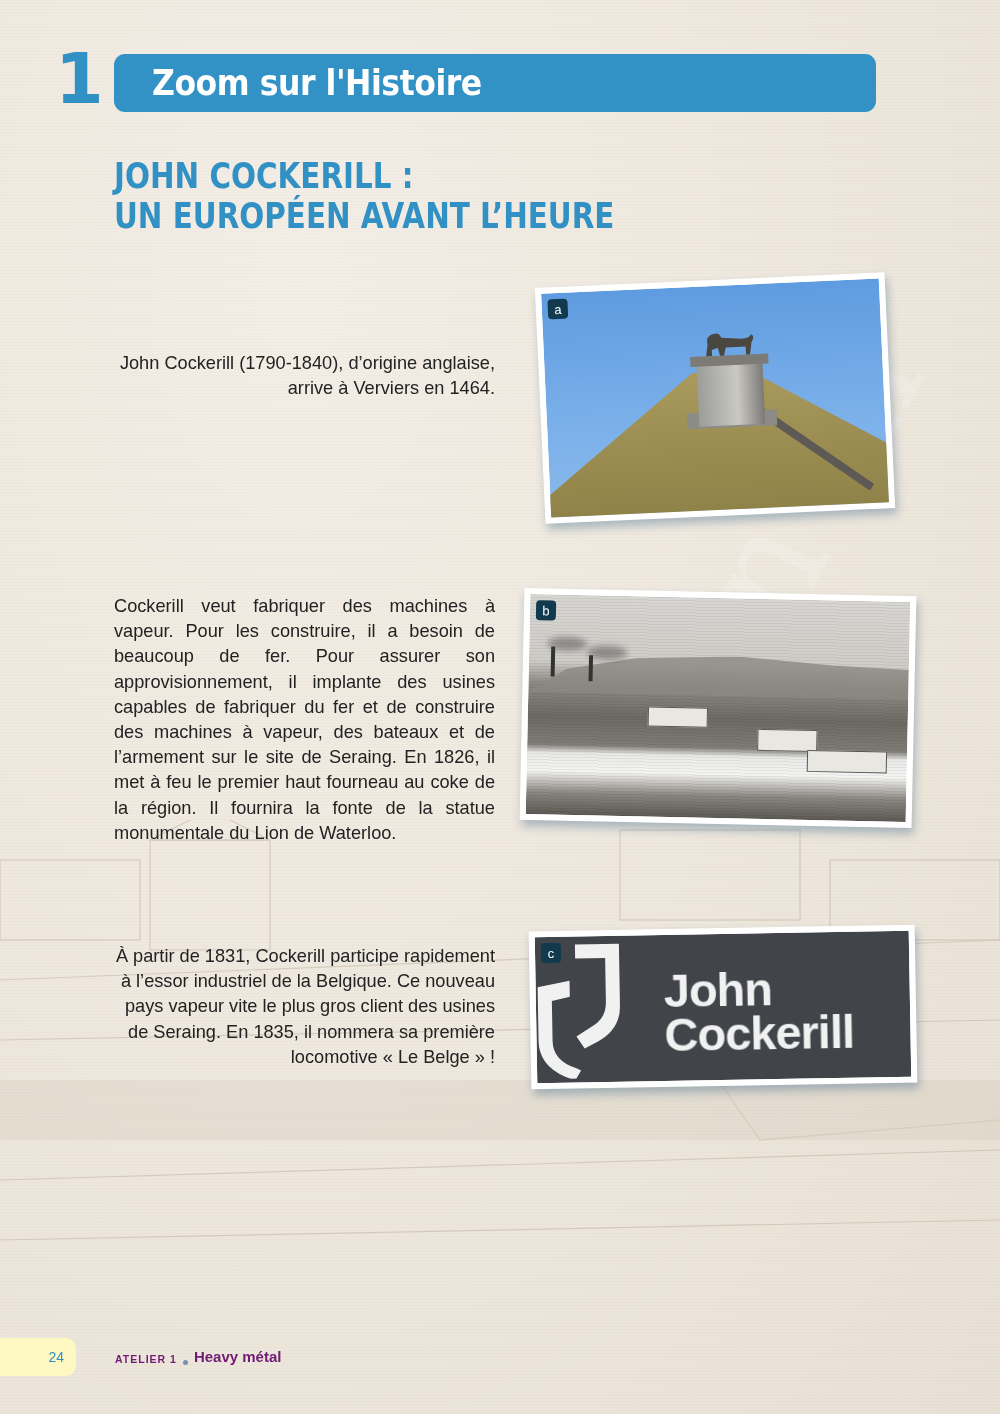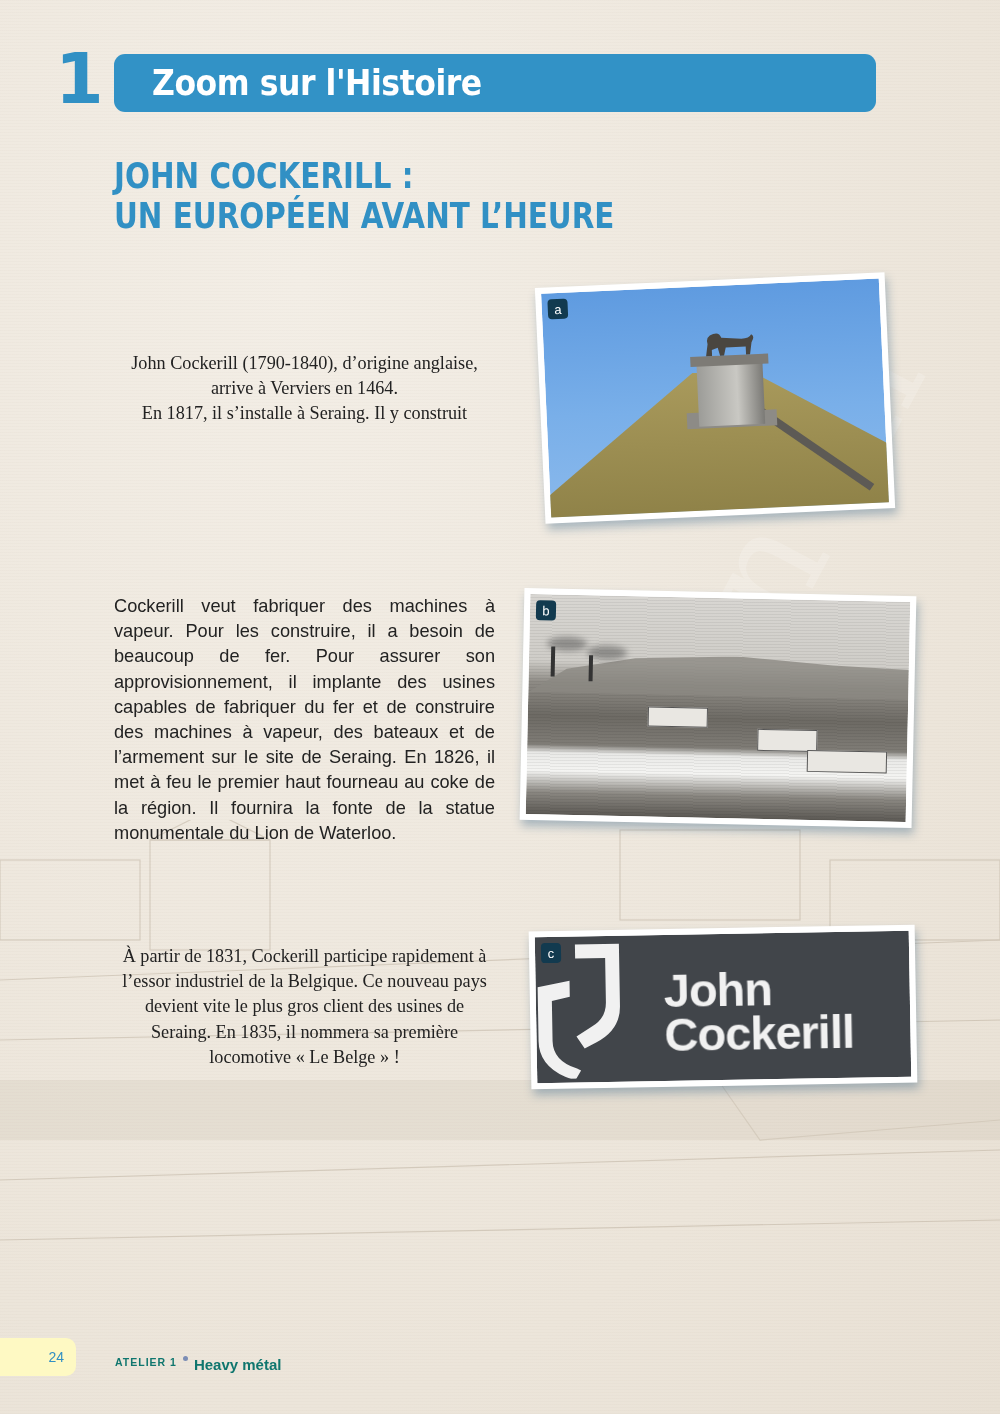--- a/index.html
+++ b/index.html
@@ -54,21 +54,21 @@
     white-space: nowrap;
   }
 
   
   .para {
     position: absolute; left: 114px; width: 381px;
     font-family: "Liberation Sans", sans-serif;
     font-size: 18.2px; line-height: 25.2px; color: #222;
     text-align: justify;
   }
-  .para.left { text-align: center; font-family: Liberation Serif, serif; }
+  .para.left { text-align: right; }
   .para span { display: block; }
 
   
   .photo {
     position: absolute;
     background: #fff;
     padding: 6px;
     box-shadow: 2px 6px 10px rgba(40,90,130,0.35);
   }
   .photo .inner { width: 100%; height: 100%; position: relative; overflow: hidden; }
@@ -129,22 +129,22 @@
 
   
   .page-pill {
     position: absolute; left: 0; top: 1338px; width: 76px; height: 38px;
     background: #fef9c3; border-radius: 0 10px 10px 0;
     display: flex; align-items: center; justify-content: flex-end; padding-right: 12px;
     color: #3190c4; font-family: "Liberation Sans", sans-serif; font-size: 14px;
   }
   .footer-label {
     position: absolute; left: 115px; top: 1348px;
-    display: flex; align-items: flex-start; gap: 6px;
-    font-family: "Liberation Sans", sans-serif; color: #0f766e; margin-top: 8px;
+    display: flex; align-items: flex-end; gap: 6px;
+    font-family: "Liberation Sans", sans-serif; color: #701a75;
   }
   .footer-atelier { font-size: 10.5px; font-weight: bold; letter-spacing: 1px; }
   .footer-dot { width: 5px; height: 5px; border-radius: 50%; background: #7b8db5; display: inline-block; }
   .footer-title { font-size: 15px; font-weight: bold; }
 </style>
 </head>
 <body>
 
 <div class="bg-paper"></div>
 
@@ -176,21 +176,20 @@
 </div>
 
 <h1 class="main-title">
   <span style="display:block">JOHN COCKERILL :</span>
   <span style="display:block">UN EUROPÉEN AVANT L’HEURE</span>
 </h1>
 
 <div class="para left" style="top:351px;">
   <span>John Cockerill (1790-1840), d’origine anglaise,</span>
   <span>arrive à Verviers en 1464.</span>
-  <span>En 1817, il s’installe à Seraing. Il y construit</span>
 </div>
 
 <div class="photo photo-a">
   <div class="inner">
     <div class="badge">a</div>
     <div class="sky"></div>
     <div class="mound"></div>
     <div class="stairs"></div>
     <div class="pedestal-base"></div>
     <div class="pedestal"></div>
@@ -211,21 +210,21 @@
     <div class="chimney" style="left:22px; top:52px; height:30px;"></div>
     <div class="chimney" style="left:60px; top:60px; height:26px;"></div>
     <div class="smoke" style="left:18px; top:42px;"></div>
     <div class="smoke" style="left:58px; top:50px;"></div>
     <div class="factory" style="left:120px; top:110px; width:60px; height:20px;"></div>
     <div class="factory" style="left:230px; top:130px; width:60px; height:22px;"></div>
     <div class="factory" style="left:280px; top:150px; width:80px; height:22px;"></div>
   </div>
 </div>
 
-<div class="para left" style="top:944px;">À partir de 1831, Cockerill participe rapidement à l’essor industriel de la Belgique. Ce nouveau pays devient vite le plus gros client des usines de Seraing. En 1835, il nommera sa première locomotive « Le Belge » !</div>
+<div class="para left" style="top:944px;">À partir de 1831, Cockerill participe rapidement à l’essor industriel de la Belgique. Ce nouveau pays vapeur vite le plus gros client des usines de Seraing. En 1835, il nommera sa première locomotive « Le Belge » !</div>
 
 <div class="photo photo-c">
   <div class="inner">
     <div class="logo-panel"></div>
     <div class="badge">c</div>
     <svg class="logo-mark" viewBox="0 0 106 138">
       <path d="M40 4 L84 4 L84 66 Q84 90 60 102 L48 108 L40 96 L56 86 Q70 78 70 62 L70 18 L40 18 Z" fill="#f1f1f1"></path>
       <path d="M2 46 L34 40 L34 56 L16 60 L16 100 Q16 120 40 128 L44 130 L38 140 L28 136 Q2 124 2 100 Z" fill="#f1f1f1"></path>
     </svg>
     <div class="logo-text">

